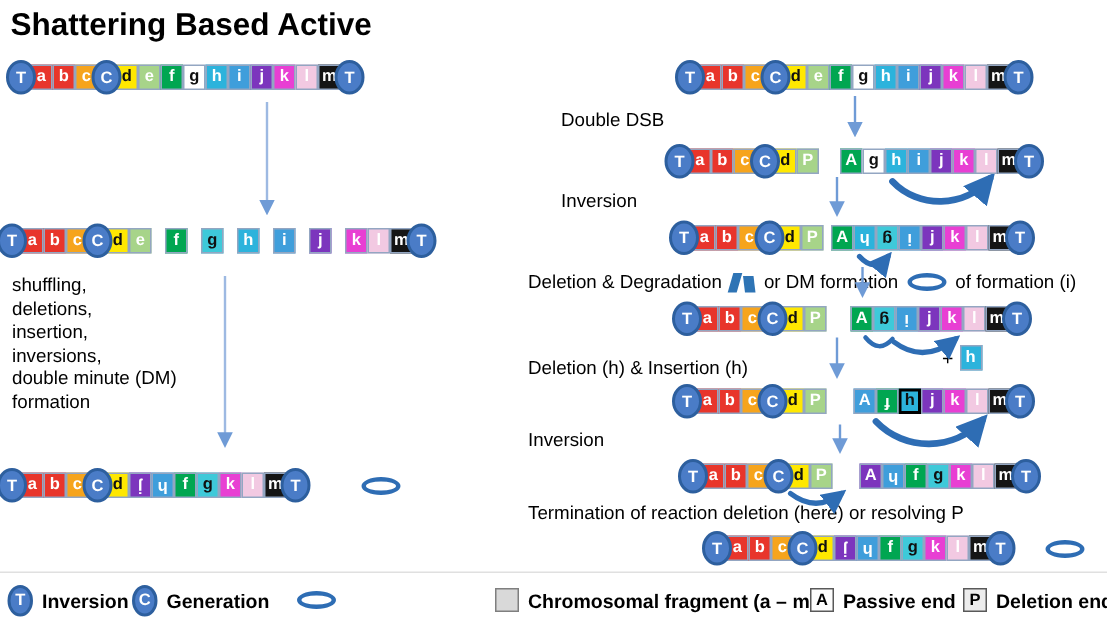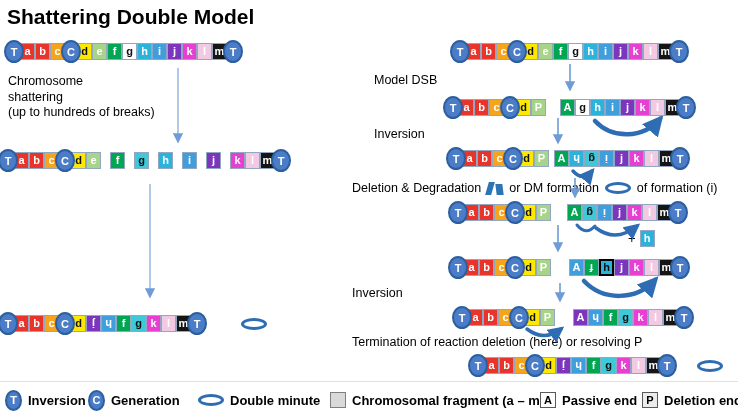--- a/index.html
+++ b/index.html
@@ -37,40 +37,44 @@
   .lg-frag{width:16px;height:16px;box-sizing:border-box;background:#d9d9d9;border:1px solid #7f7f7f;}
   .lg-end{width:16px;height:16px;box-sizing:border-box;border:1.5px solid #595959;color:#000;
           display:flex;align-items:center;justify-content:center;font-size:11px;font-weight:700;}
   .lg-a{background:#fdfdfd;} .lg-p{background:#ececec;}
 </style>
 </head>
 <body>
 
 <div id="stage">
 
-  <div class="title" style="left:7px;top:5px;">Shattering Double Model</div>
-
-  <div class="lbl" style="left:8px;top:74px;">Chromosome
-shattering
-(up to hundreds of breaks)</div>
-
-  <div class="lbl" style="left:374px;top:73px;">Model DSB</div>
+  <div class="title" style="left:7px;top:5px;">Shattering Based Active</div>
+
+  <div class="lbl" style="left:8px;top:183px;">shuffling,
+deletions,
+insertion,
+inversions,
+double minute (DM)
+formation</div>
+
+  <div class="lbl" style="left:374px;top:73px;">Double DSB</div>
   <div class="lbl" style="left:374px;top:127px;">Inversion</div>
 
   <div class="steplabel-row" style="left:352px;top:181px;">
     <span>Deletion &amp; Degradation</span>
     <span class="bits">
         <i class="bit1"></i>
         <i class="bit2"></i>
       </span>
     <span>or DM formation</span>
     <span class="dm"></span>
     <span>of formation (i)</span>
   </div>
 
+  <div class="lbl" style="left:352px;top:238px;">Deletion (h) &amp; Insertion (h)</div>
 
   <div class="plus-h" style="left:628px;top:230px;">
     <span>+</span>
     <span class="seg" style="background:#2cb3dc;">h</span>
   </div>
 
   <div class="lbl" style="left:352px;top:286px;">Inversion</div>
   <div class="lbl" style="left:352px;top:335px;">Termination of reaction deletion (here) or resolving P</div>
 
   <svg id="arrows" viewBox="0 0 738 418">
@@ -102,21 +106,20 @@
   <div class="legend-item" style="left:5px;">
     <span class="licon lg-oval">T</span>
     <span>Inversion</span>
   </div>
   <div class="legend-item" style="left:88px;">
     <span class="licon lg-oval">C</span>
     <span>Generation</span>
   </div>
   <div class="legend-item" style="left:198px;">
     <span class="licon dm"></span>
-    <span>Double minute</span>
   </div>
   <div class="legend-item" style="left:330px;">
     <span class="licon lg-frag"></span>
     <span>Chromosomal fragment (a – m)</span>
   </div>
   <div class="legend-item" style="left:540px;">
     <span class="licon lg-end lg-a">A</span>
     <span>Passive end</span>
   </div>
   <div class="legend-item" style="left:642px;">

